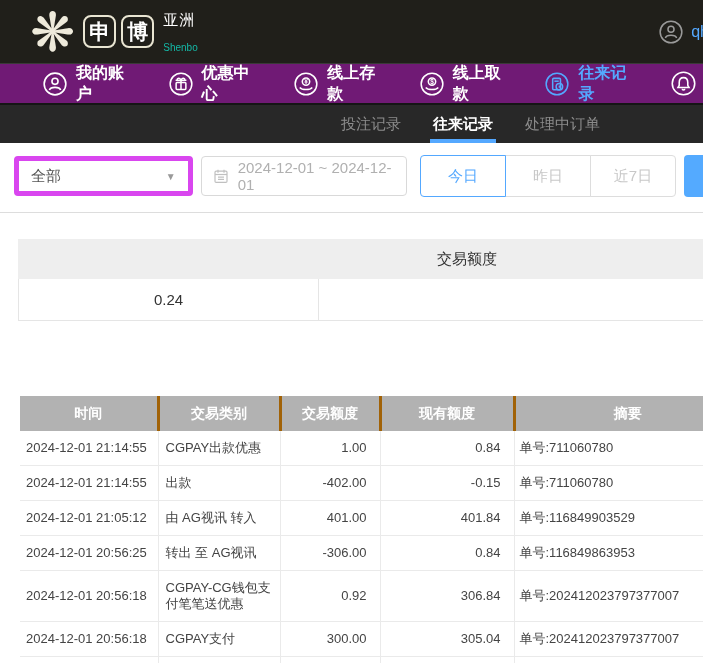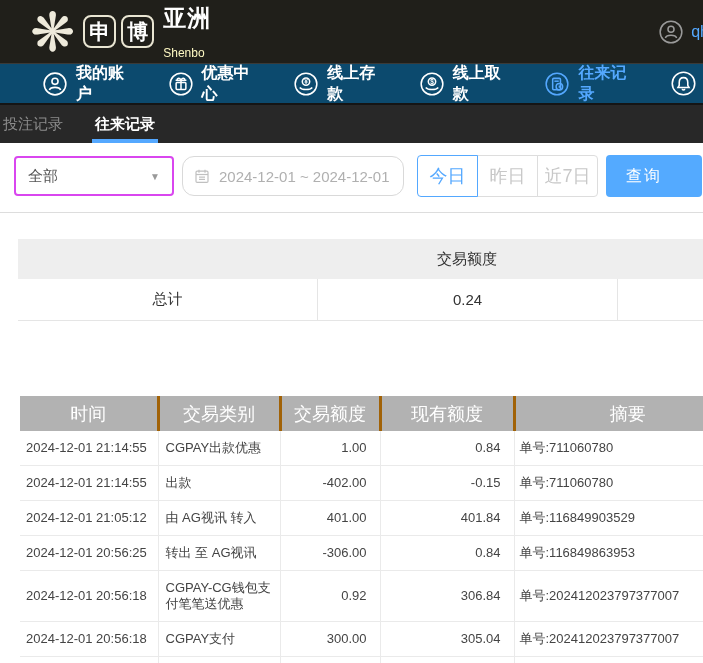--- a/index.html
+++ b/index.html
@@ -5,73 +5,73 @@
   * { margin:0; padding:0; box-sizing:border-box; }
   body { font-family:"Liberation Sans","DejaVu Sans",sans-serif; }
   .page { width:703px; height:663px; overflow:hidden; position:relative; background:#fff; }
 
   
   .topband { height:63px; background:#201f1a; display:flex; align-items:center; padding:0 0 0 30px; }
   .flower { color:#eeeadb; font-size:54px; line-height:54px; margin-right:8px; font-weight:400; }
   .logo-box { width:33px; height:33px; border:2px solid #e9e5d2; border-radius:8px; color:#fff;
               font-size:21px; font-weight:bold; display:flex; align-items:center; justify-content:center; margin-right:5px; }
   .logo-region { margin-left:4px; color:#fff; }
-  .logo-region .cn { font-size:23px; font-weight:bold; letter-spacing:1px; }
-  .logo-region .en { font-size:12px; color:#fef9c3; margin-top:12px; }
+  .logo-region .cn { font-size:15px; font-weight:normal; letter-spacing:1px; }
+  .logo-region .en { font-size:10px; color:#14b8a6; margin-top:12px; }
   .user-chip { margin-left:auto; display:flex; align-items:center; gap:7px; padding-right:0; margin-right:-6px; }
   .user-chip svg { color:#9a9a9a; }
   .user-name { color:#54a8ff; font-size:16px; }
 
   
-  .navbar { height:40px; background:#0c4a6e; border-top:1px solid #3a3a38; display:flex; align-items:center;
+  .navbar { height:40px; background:#701a75; border-top:1px solid #3a3a38; display:flex; align-items:center;
             padding-left:42px; gap:33px; }
   .nav-item { display:flex; align-items:center; gap:8px; color:#fff; font-size:16px; font-weight:bold; cursor:pointer; }
   .nav-item svg { flex:none; }
   .nav-item.active { color:#54a8ff; }
   .nav-bell { margin-left:auto; margin-right:6px; color:#fff; display:flex; align-items:center; cursor:pointer; }
 
   
   .subnav { height:40px; background:#282828; border-top:2px solid #151515; display:flex; align-items:stretch;
-            gap:26px; }
+            padding-left:338px; gap:26px; }
   .subtab { display:flex; align-items:center; color:#8c8c8c; font-size:15px; position:relative; cursor:pointer; padding:0 3px; }
   .subtab.active { color:#fff; font-weight:bold; }
   .subtab.active::after { content:""; position:absolute; left:50%; transform:translateX(-50%);
                           bottom:0; width:66px; height:4px; background:#54a8ff; }
 
   
   .filters { display:flex; align-items:center; margin:12px 0 0 14px; width:760px; }
-  .select-box { width:160px; height:40px; border:2px solid #d946ef; border-radius:4px; display:flex;
+  .select-box { width:191px; height:40px; border:5px solid #d946ef; border-radius:4px; display:flex;
                 align-items:center; padding:0 12px; color:#555; font-size:15px; background:#fff; cursor:pointer; }
   .select-caret { margin-left:auto; color:#999; font-size:10px; }
-  .date-box { width:222px; height:40px; border:1px solid #d9d9d9; border-radius:12px; display:flex;
+  .date-box { width:222px; height:40px; border:1px solid #d9d9d9; border-radius:4px; display:flex;
               align-items:center; gap:8px; padding:0 10px; margin-left:8px; color:#b0b0b0; font-size:15px; cursor:pointer; }
   .date-box svg { color:#c0c0c0; flex:none; }
   .quick-group { display:flex; margin-left:13px; }
-  .quick-btn { width:61px; height:42px; border:1px solid #ddd; background:#fff; color:#c8c8c8; font-size:18px;
+  .quick-btn { width:86px; height:42px; border:1px solid #ddd; background:#fff; color:#c8c8c8; font-size:15px;
                display:flex; align-items:center; justify-content:center; margin-left:-1px; cursor:pointer; }
   .quick-btn:first-child { margin-left:0; border-radius:4px 0 0 4px; }
   .quick-btn:last-child { border-radius:0 4px 4px 0; }
   .quick-btn.active { border:1px solid #54a8ff; color:#54a8ff; position:relative; z-index:2; }
   .search-btn { margin-left:8px; width:96px; height:42px; background:#54aaff; color:#fff; font-size:16px;
                 border:none; border-radius:4px; text-align:left; padding-left:20px; cursor:pointer; letter-spacing:2px; }
 
   .hr-line { margin-top:15px; border-top:1px solid #ddd; width:703px; }
 
   
   .summary { margin:26px 0 0 18px; width:727px; font-size:15px; color:#333; }
   .summary .s-head { display:flex; height:40px; background:#eee; align-items:center; }
   .summary .s-row { display:flex; height:42px; align-items:center; border-bottom:1px solid #e5e5e5; }
   .s-c1 { width:299px; text-align:center; }
   .s-c2 { width:300px; text-align:center; }
   .s-c3 { width:128px; }
   .s-row .s-c2, .s-row .s-c3 { border-left:1px solid #e5e5e5; align-self:stretch; display:flex; align-items:center; justify-content:center; }
 
   
   .tx-table { margin:75px 0 0 20px; border-collapse:collapse; table-layout:fixed; width:720px; font-size:13px; color:#444; }
-  .tx-table th { background:#b2b2b2; color:#fff; font-size:18px; font-weight:normal; height:35px; text-align:center; }
+  .tx-table th { background:#b2b2b2; color:#fff; font-size:14px; font-weight:bold; height:35px; text-align:center; }
   .tx-table th + th { border-left:3px solid #a16207; }
   .tx-table td { border-bottom:1px solid #eaeaea; padding:9px 8px; line-height:16px; background:#fff; }
   .tx-table td + td { border-left:1px solid #eaeaea; }
   .tx-table td.c-time { padding-left:6px; white-space:nowrap;margin-top:17px; }
   .tx-table td.c-type { padding-left:7px; }
   .tx-table td.c-amount, .tx-table td.c-balance { text-align:right; padding-right:13px; }
   .tx-table td.c-memo { padding-left:5px; white-space:nowrap; }
 </style>
 </head>
 <body>
@@ -152,20 +152,23 @@
     </div>
   </div>
 
   <div class="subnav">
     <div class="subtab">
       <span>投注记录</span>
     </div>
     <div class="subtab active">
       <span>往来记录</span>
     </div>
+    <div class="subtab">
+      <span>处理中订单</span>
+    </div>
   </div>
 
   <div class="filters">
     <div class="select-box">
       <span>全部</span>
       <span class="select-caret">▼</span>
     </div>
     <div class="date-box">
       <svg width="18" height="18" viewBox="0 0 24 24" fill="none" stroke="currentColor" stroke-width="1.6">
         <rect x="4" y="5.5" width="16" height="15" rx="1.5"></rect>
@@ -187,21 +190,20 @@
 
   <div class="hr-line"></div>
 
   <div class="summary">
     <div class="s-head">
       <div class="s-c1"></div>
       <div class="s-c2">交易额度</div>
       <div class="s-c3"></div>
     </div>
     <div class="s-row">
-      <div class="s-c1">总计</div>
       <div class="s-c2">0.24</div>
       <div class="s-c3"></div>
     </div>
   </div>
 
   <table class="tx-table">
     <colgroup>
         <col style="width:138px">
         <col style="width:122px">
         <col style="width:100px">

